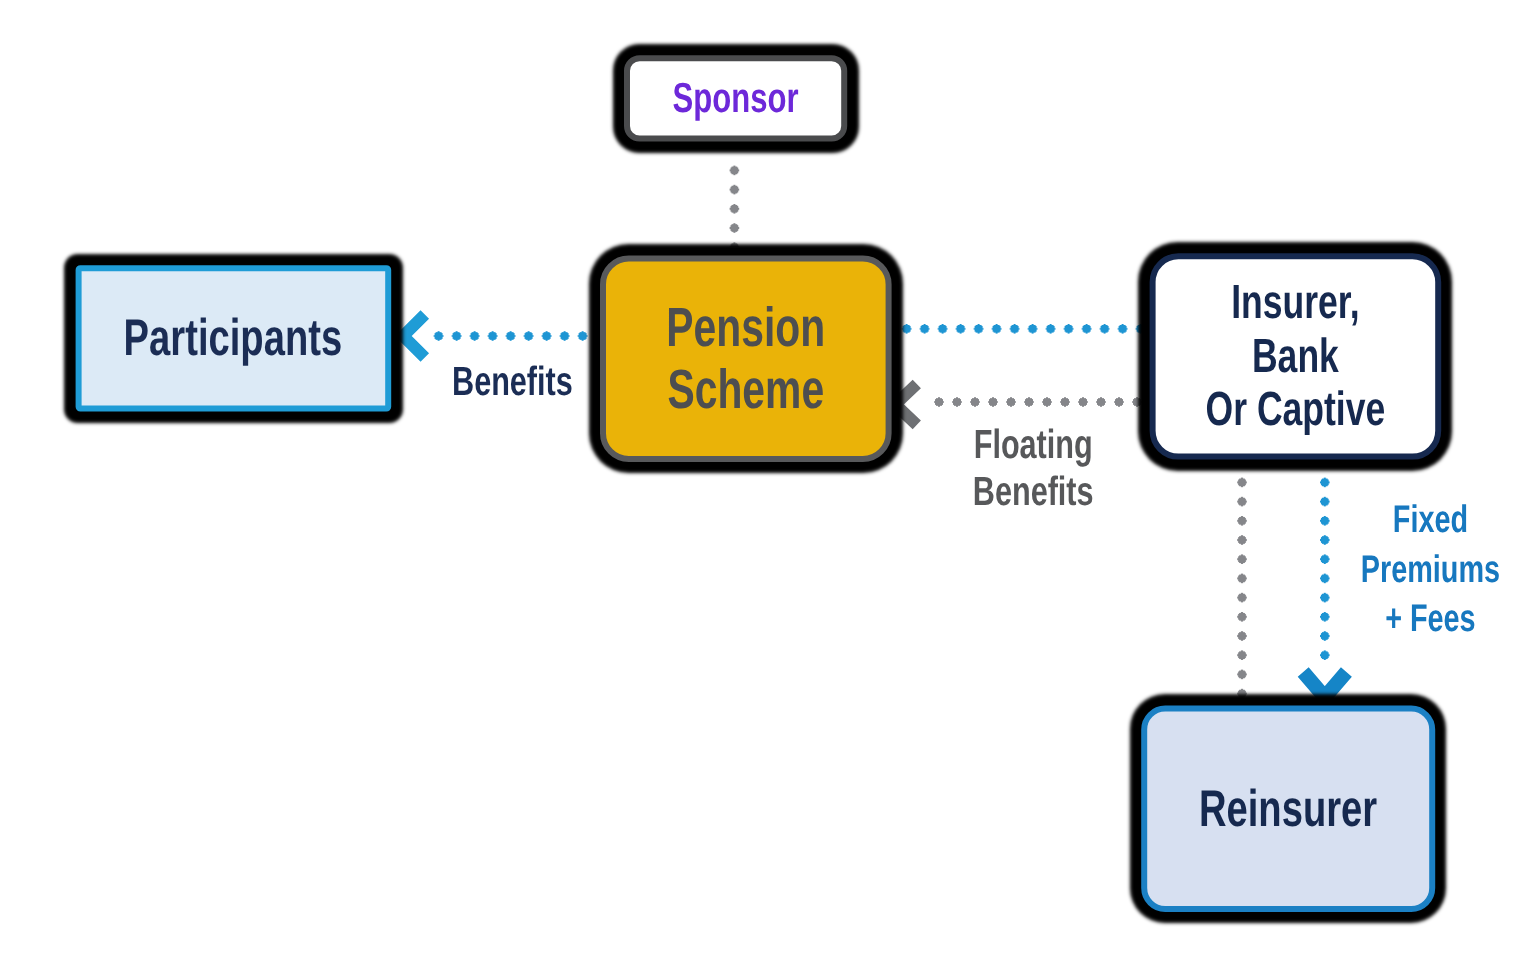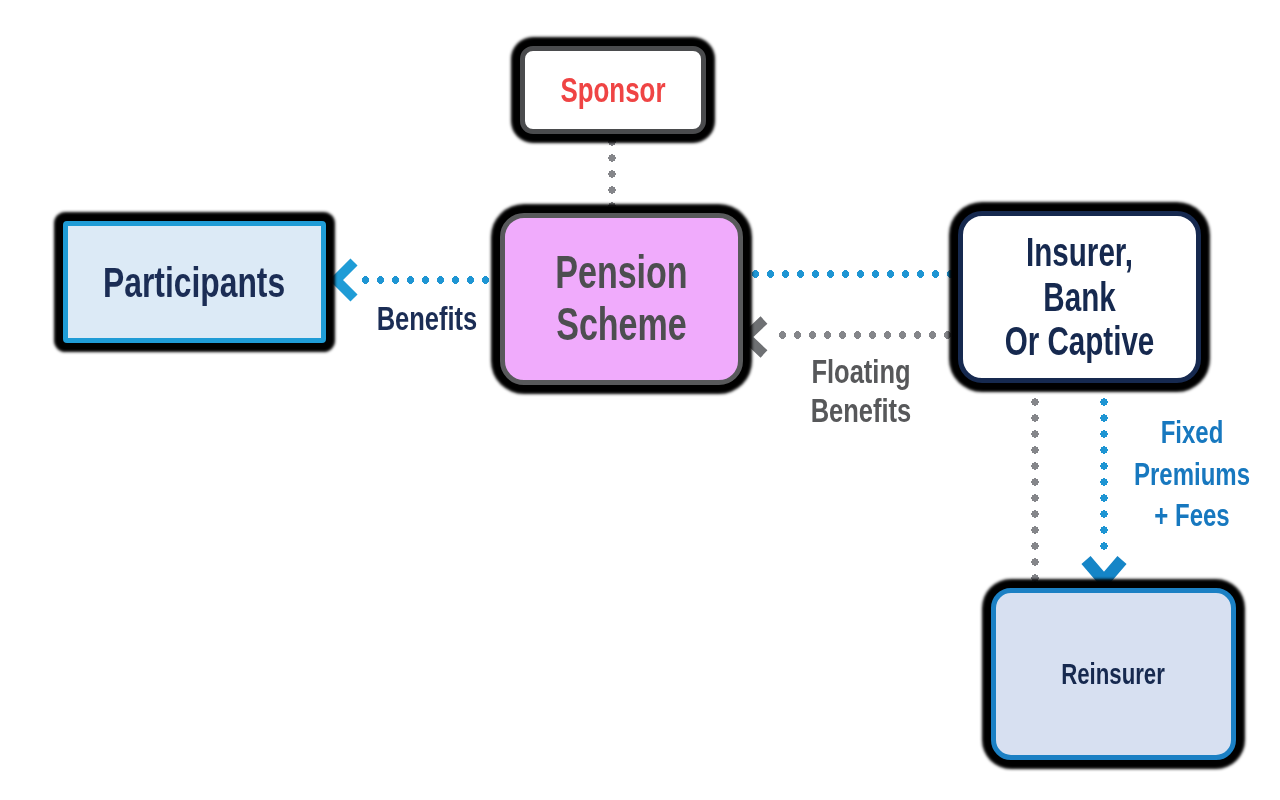--- a/index.html
+++ b/index.html
@@ -9,43 +9,43 @@
   }
   
   .node{
     position:absolute;box-sizing:border-box;
     display:flex;align-items:center;justify-content:center;
     font-weight:bold;text-align:center;
     box-shadow:0 0 3px 9px #000;
   }
   .node .lbl{white-space:pre-line;line-height:1.12;transform:scaleX(.74);}
   #node-sponsor{
-    left:520px;top:46px;width:186px;height:88px;
+    left:520px;top:46px;width:186px;height:72px;
     background:#ffffff;border:5px solid #4a4b4d;border-radius:13px;
-    color:#ef4444;font-size:35px;
+    color:#6d28d9;font-size:35px;
   }
   #node-participants{
     left:63px;top:221px;width:263px;height:122px;
     background:#dceaf6;border:5px solid #1f9cd6;border-radius:4px;
     color:#1b2d55;font-size:43px;
   }
   #node-pension{
     left:500px;top:213px;width:243px;height:172px;
-    background:#f0abfc;border:5px solid #58595b;border-radius:24px;
+    background:#eab308;border:5px solid #58595b;border-radius:24px;
     color:#4d4e50;font-size:46px;
   }
   #node-insurer{
     left:958px;top:211px;width:243px;height:172px;
     background:#ffffff;border:5px solid #16294f;border-radius:24px;
     color:#16294f;font-size:40px;
   }
   #node-reinsurer{
     left:951px;top:588px;width:245px;height:172px;
     background:#d7e0f1;border:5px solid #1b80c4;border-radius:20px;
-    color:#16294f;font-size:30px;margin-left:40px;
+    color:#16294f;font-size:43px;
   }
   
   .dot-h{position:absolute;height:8px;background-repeat:repeat-x;background-size:15px 8px;}
   .dot-v{position:absolute;width:8px;background-repeat:repeat-y;background-size:8px 16px;}
   .dot-h.blue{background-image:radial-gradient(circle 3.8px at 7.5px 4px,#1e95d3 99%,rgba(30,149,211,0) 100%);}
   .dot-h.gray{background-image:radial-gradient(circle 3.8px at 7.5px 4px,#85868a 99%,rgba(133,134,138,0) 100%);}
   .dot-v.blue{background-image:radial-gradient(circle 3.8px at 4px 8px,#1e95d3 99%,rgba(30,149,211,0) 100%);}
   .dot-v.gray{background-image:radial-gradient(circle 3.8px at 4px 8px,#85868a 99%,rgba(133,134,138,0) 100%);}
   #edge-sponsor-pension{left:608px;top:134px;height:72px;}
   #edge-benefits-dots{left:358px;top:276px;width:140px;}

